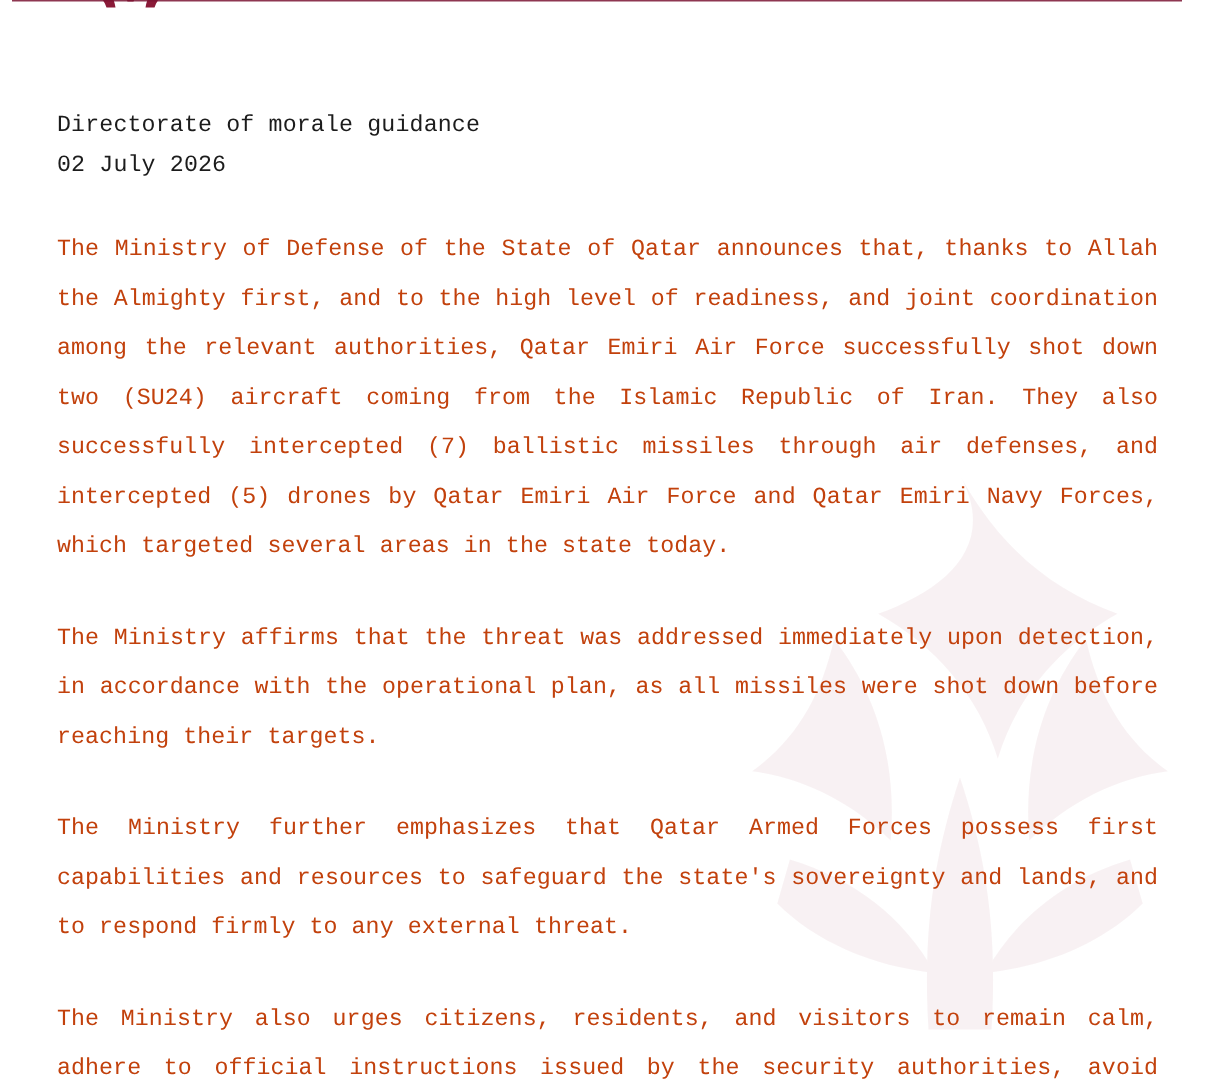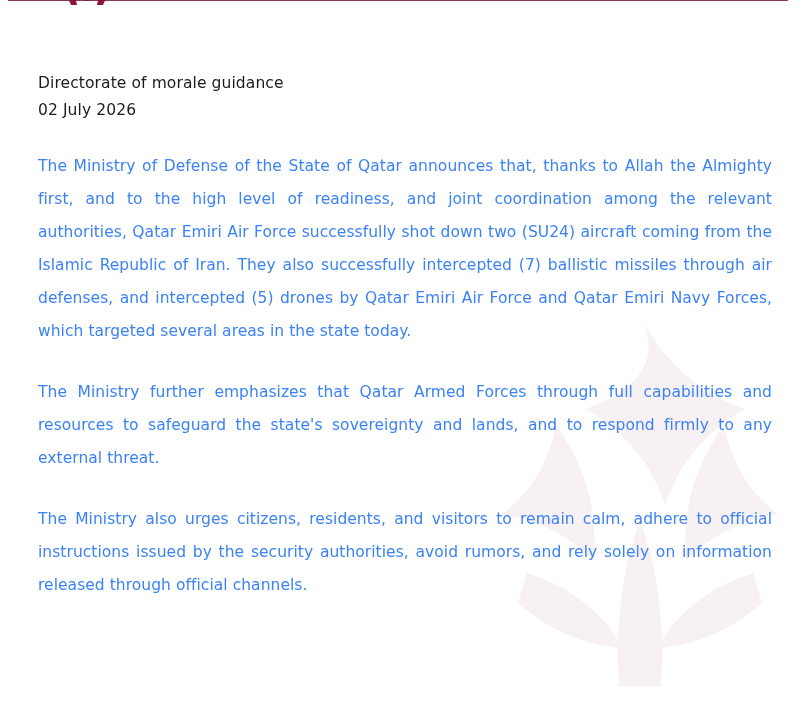--- a/index.html
+++ b/index.html
@@ -28,20 +28,21 @@
     z-index: 0;
   }
   .watermark svg { width: 100%; height: 100%; display: block; }
 
   .page {
     position: relative;
     z-index: 1;
     width: 810px;
     height: 608px;
     box-sizing: border-box;
+    font-family: Liberation Mono, monospace;
   }
 
   
   .letterhead {
     height: 22px;
     position: relative;
   }
   .crest {
     position: absolute;
     left: 58px;
@@ -72,21 +73,21 @@
     line-height: 27px;
     color: #1c1c1c;
     letter-spacing: 0.1px;
   }
 
   .para {
     font-size: 15.5px;
     line-height: 33px;
     text-align: justify;
     text-justify: inter-word;
-    color: #3b82f6;
+    color: #c2410c;
     margin: 0 0 28px 0;
     letter-spacing: 0.05px;
     max-width: 737px;
   }
   .para:last-child { margin-bottom: 0; }
 </style>
 </head>
 <body>
 
 <div class="watermark">
@@ -118,17 +119,18 @@
   </div>
 
   <div class="body-wrap">
 
     <div class="meta">
       <div class="meta-line">Directorate of morale guidance</div>
       <div class="meta-line">02  July 2026</div>
     </div>
 
     <p class="para">The Ministry of Defense of the State of Qatar announces that, thanks to Allah the Almighty first, and to the high level of readiness, and joint coordination among the relevant authorities, Qatar Emiri Air Force successfully shot down two (SU24) aircraft coming from the Islamic Republic of Iran. They also successfully intercepted (7) ballistic missiles through air defenses, and intercepted (5) drones by Qatar Emiri Air Force and Qatar Emiri Navy Forces, which targeted several areas in the state today.</p>
-    <p class="para">The Ministry further emphasizes that Qatar Armed Forces through full capabilities and resources to safeguard the state's sovereignty and lands, and to respond firmly to any external threat.</p>
+    <p class="para">The Ministry affirms that the threat was addressed immediately upon detection, in accordance with the operational plan, as all missiles were shot down before reaching their targets.</p>
+    <p class="para">The Ministry further emphasizes that Qatar Armed Forces possess first capabilities and resources to safeguard the state's sovereignty and lands, and to respond firmly to any external threat.</p>
     <p class="para">The Ministry also urges citizens, residents, and visitors to remain calm, adhere to official instructions issued by the security authorities, avoid rumors, and rely solely on information released through official channels.</p>
 
   </div>
 </div>
 
 </body></html>

